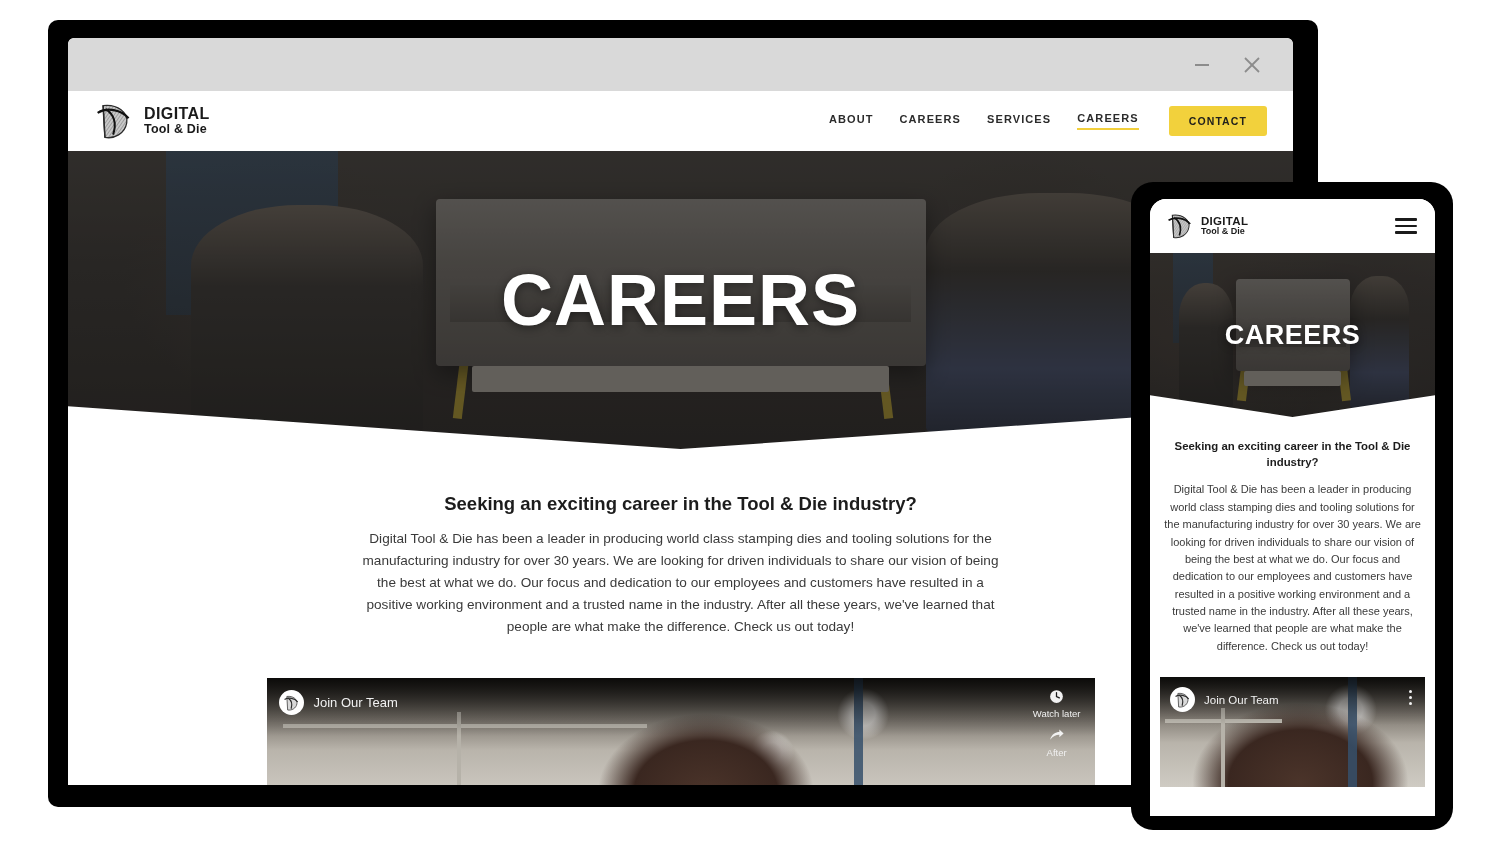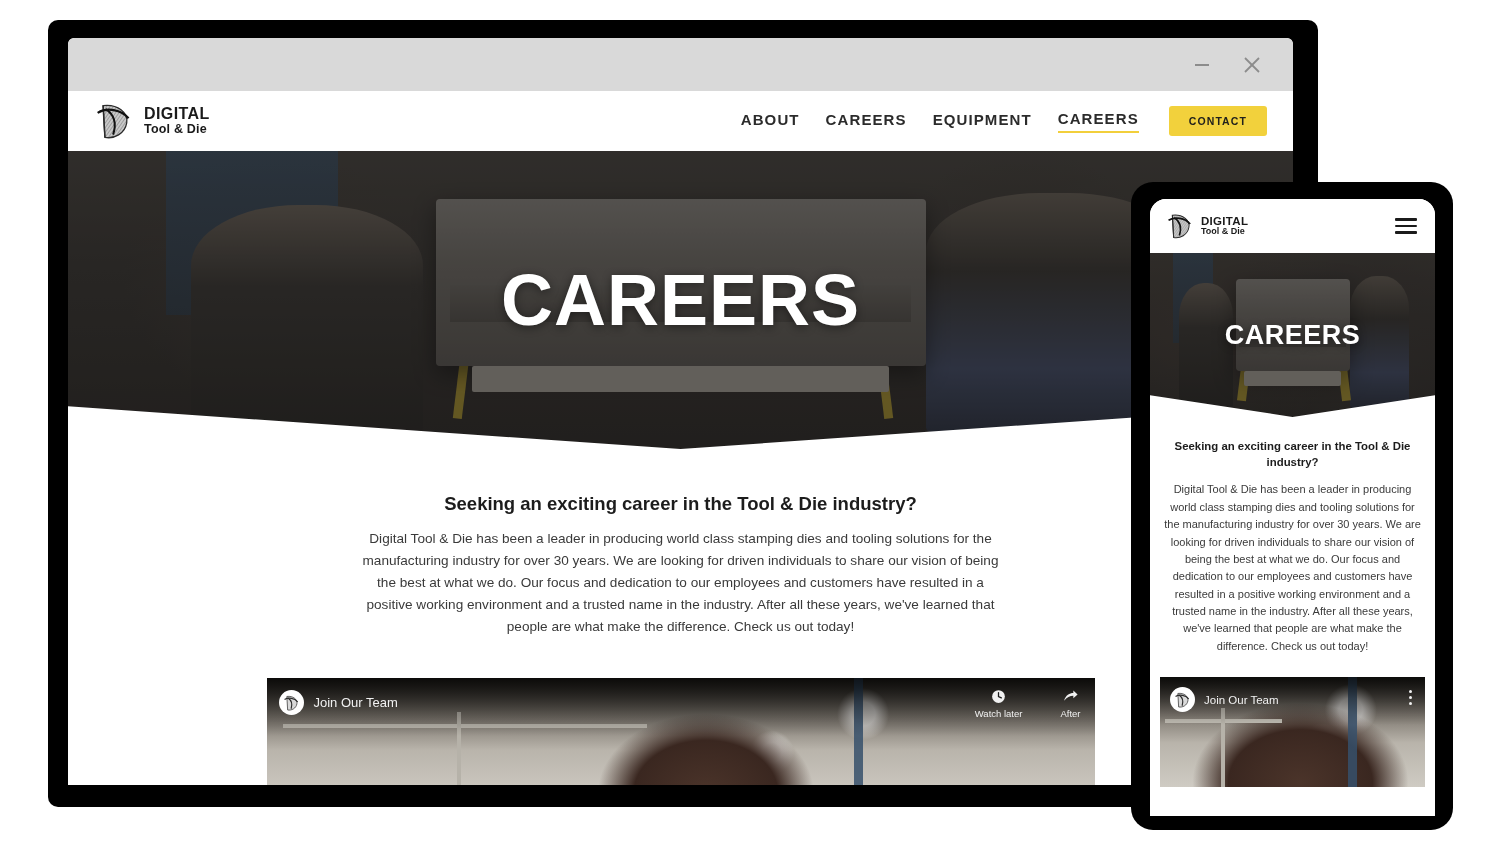--- a/index.html
+++ b/index.html
@@ -35,21 +35,21 @@
     justify-content:space-between; padding:0 26px 0 26px;
   }
   .brand { display:flex; align-items:center; gap:10px; }
   .brand-mark { width:40px; height:42px; flex:none; }
   .brand-text { line-height:1.05; }
   .brand-text .l1 { font-size:16px; font-weight:bold; letter-spacing:.4px; color:#1a1a1a; }
   .brand-text .l2 { font-size:12.5px; font-weight:bold; letter-spacing:.2px; color:#1a1a1a; }
 
   .nav { display:flex; align-items:center; gap:26px; }
   .nav-item {
-    font-size:15px; font-weight:bold; letter-spacing:1.1px; color:#2b2b2b;
+    font-size:11px; font-weight:bold; letter-spacing:1.1px; color:#2b2b2b;
     text-decoration:none; padding-bottom:4px; cursor:pointer; white-space:nowrap;
   }
   .nav-item.active { border-bottom:2px solid #f2cf3b; }
   .nav-cta {
     background:#f2d13c; color:#21211c; font-size:10.5px; font-weight:bold;
     letter-spacing:1.1px; padding:9px 20px; border-radius:3px; border:none;
     cursor:pointer; margin-left:4px; font-family:inherit;
   }
 
   
@@ -131,21 +131,21 @@
   .video-top {
     position:absolute; left:0; right:0; top:0; height:58px;
     background:linear-gradient(180deg, rgba(0,0,0,.72) 0%, rgba(0,0,0,.28) 58%, rgba(0,0,0,0) 100%);
   }
   .video-brand { position:absolute; left:12px; top:12px; display:flex; align-items:center; gap:10px; }
   .yt-avatar {
     width:25px; height:25px; border-radius:50%; background:#ffffff; flex:none;
     display:flex; align-items:center; justify-content:center;
   }
   .video-title { color:#f1f1f1; font-size:13px; }
-  .video-actions { position:absolute; right:14px; top:10px; display:flex; gap:38px; }
+  .video-actions { position:absolute; right:14px; top:10px; display:flex; gap:8px;flex-direction:column; }
   .v-action { display:flex; flex-direction:column; align-items:center; gap:3px; cursor:pointer; }
   .v-action span { color:#f1f1f1; font-size:9.5px; }
 
   
   .mobile-device {
     position:absolute; left:1131px; top:182px; width:322px; height:648px;
     background:#000000; border-radius:22px; padding:17px 0 0 19px;
   }
   .mobile-screen {
     position:relative; width:285px; height:617px; background:#ffffff;
@@ -228,21 +228,21 @@
           </svg>
           <div class="brand-text">
             <div class="l1">DIGITAL</div>
             <div class="l2">Tool &amp; Die</div>
           </div>
         </div>
 
         <nav class="nav">
           <a class="nav-item" href="#">ABOUT</a>
           <a class="nav-item" href="#">CAREERS</a>
-          <a class="nav-item" href="#">EQUIPMENT</a>
+          <a class="nav-item" href="#">SERVICES</a>
           <a class="nav-item active" href="#">CAREERS</a>
           <button class="nav-cta">CONTACT</button>
         </nav>
       </div>
 
       <div class="hero">
         <div class="hero-photo">
           <div class="bg1"></div>
           <div class="hero-blue"></div>
           <div class="hero-worker-l"></div>

